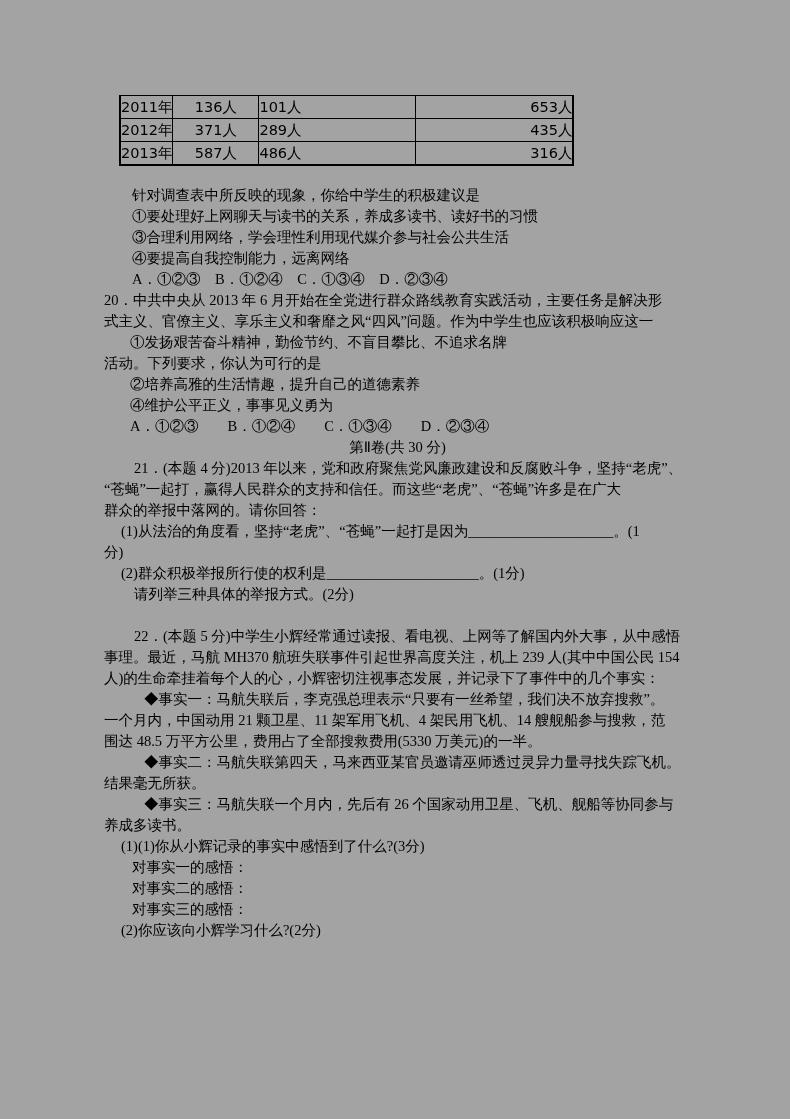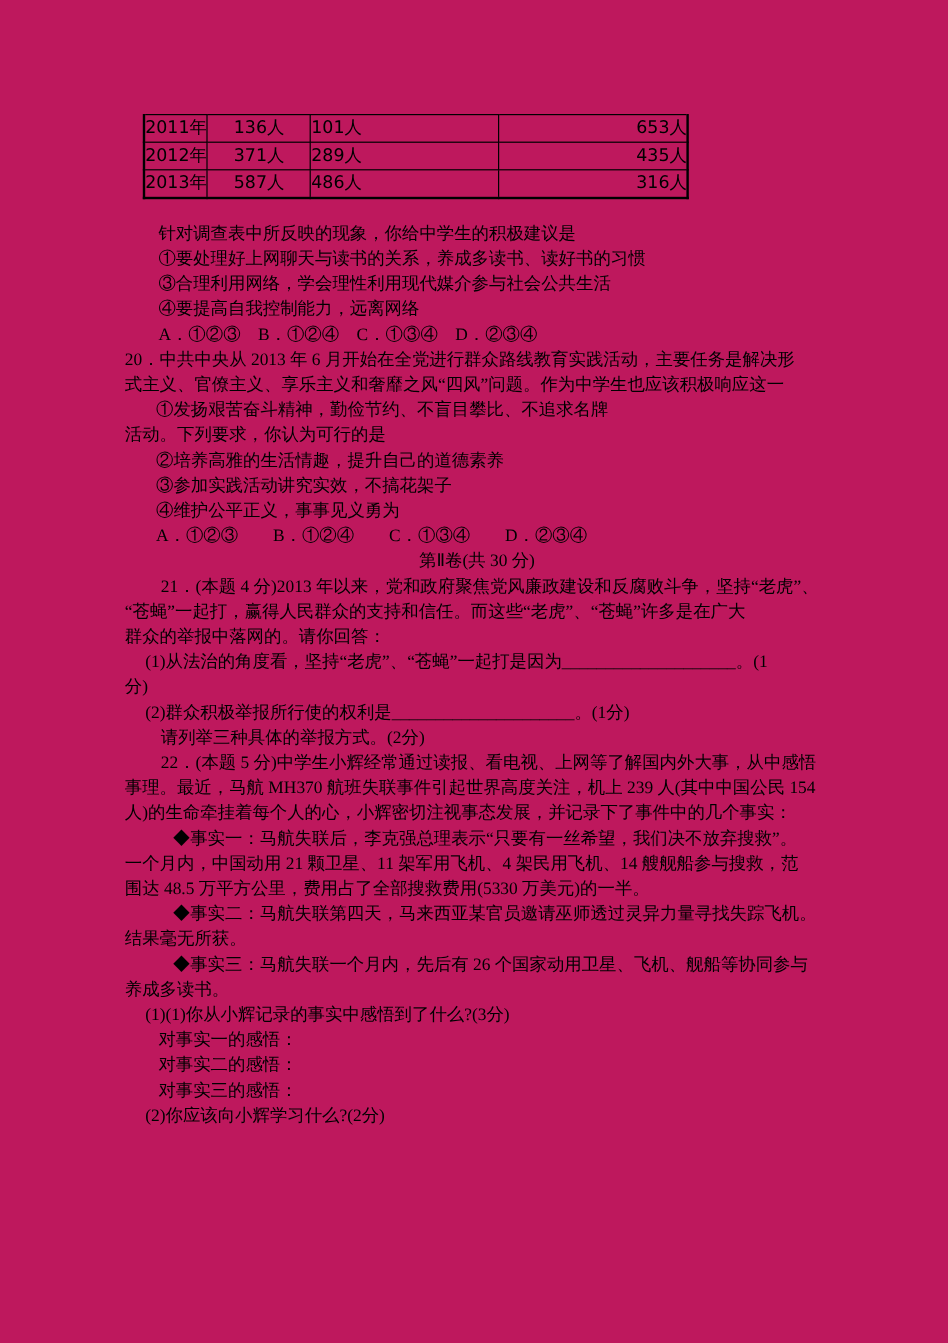--- a/index.html
+++ b/index.html
@@ -4,21 +4,21 @@
 <style>
   html, body {
     margin: 0;
     padding: 0;
     background: #ffffff;
   }
   .page {
     position: relative;
     width: 790px;
     height: 1119px;
-    background: #be185d;
+    background: #a3a3a3;
     overflow: hidden;
     font-family: "DejaVu Sans", sans-serif;
     color: #000000;
   }
   .content {
     position: absolute;
     left: 104px;
     top: 95px;
     width: 587px;
   }
@@ -53,21 +53,21 @@
     white-space: pre;
     font-family: Liberation Serif, serif;
   }
   .i0   { padding-left: 0; }
   .i17  { padding-left: 17px; }
   .i26  { padding-left: 26px; }
   .i28  { padding-left: 28px; }
   .i30  { padding-left: 30px; }
   .i40  { padding-left: 40px; }
   .center { text-align: center; padding-left: 0; }
-  .gap  { }
+  .gap  { margin-top: 21px; }
 </style>
 </head>
 <body>
 
 <div class="page">
   <div class="content">
     <table class="qtable">
       <tbody id="table-body">
           <tr>
             <td class="c1">2011年</td>
@@ -93,21 +93,20 @@
         <p class="line i28">针对调查表中所反映的现象，你给中学生的积极建议是</p>
         <p class="line i28">①要处理好上网聊天与读书的关系，养成多读书、读好书的习惯</p>
         <p class="line i28">③合理利用网络，学会理性利用现代媒介参与社会公共生活</p>
         <p class="line i28">④要提高自我控制能力，远离网络</p>
         <p class="line i28">A．①②③　B．①②④　C．①③④　D．②③④</p>
         <p class="line i0">20．中共中央从 2013 年 6 月开始在全党进行群众路线教育实践活动，主要任务是解决形</p>
         <p class="line i0">式主义、官僚主义、享乐主义和奢靡之风“四风”问题。作为中学生也应该积极响应这一</p>
         <p class="line i26">①发扬艰苦奋斗精神，勤俭节约、不盲目攀比、不追求名牌</p>
         <p class="line i0">活动。下列要求，你认为可行的是</p>
         <p class="line i26">②培养高雅的生活情趣，提升自己的道德素养</p>
-        <p class="line i26">③参加实践活动讲究实效，不搞花架子</p>
         <p class="line i26">④维护公平正义，事事见义勇为</p>
         <p class="line i26">A．①②③　　B．①②④　　C．①③④　　D．②③④</p>
         <p class="line center">第Ⅱ卷(共 30 分)</p>
         <p class="line i30">21．(本题 4 分)2013 年以来，党和政府聚焦党风廉政建设和反腐败斗争，坚持“老虎”、</p>
         <p class="line i0">“苍蝇”一起打，赢得人民群众的支持和信任。而这些“老虎”、“苍蝇”许多是在广大</p>
         <p class="line i0">群众的举报中落网的。请你回答：</p>
         <p class="line i17">(1)从法治的角度看，坚持“老虎”、“苍蝇”一起打是因为____________________。(1</p>
         <p class="line i0">分)</p>
         <p class="line i17">(2)群众积极举报所行使的权利是_____________________。(1分)</p>
         <p class="line i30">请列举三种具体的举报方式。(2分)</p>

